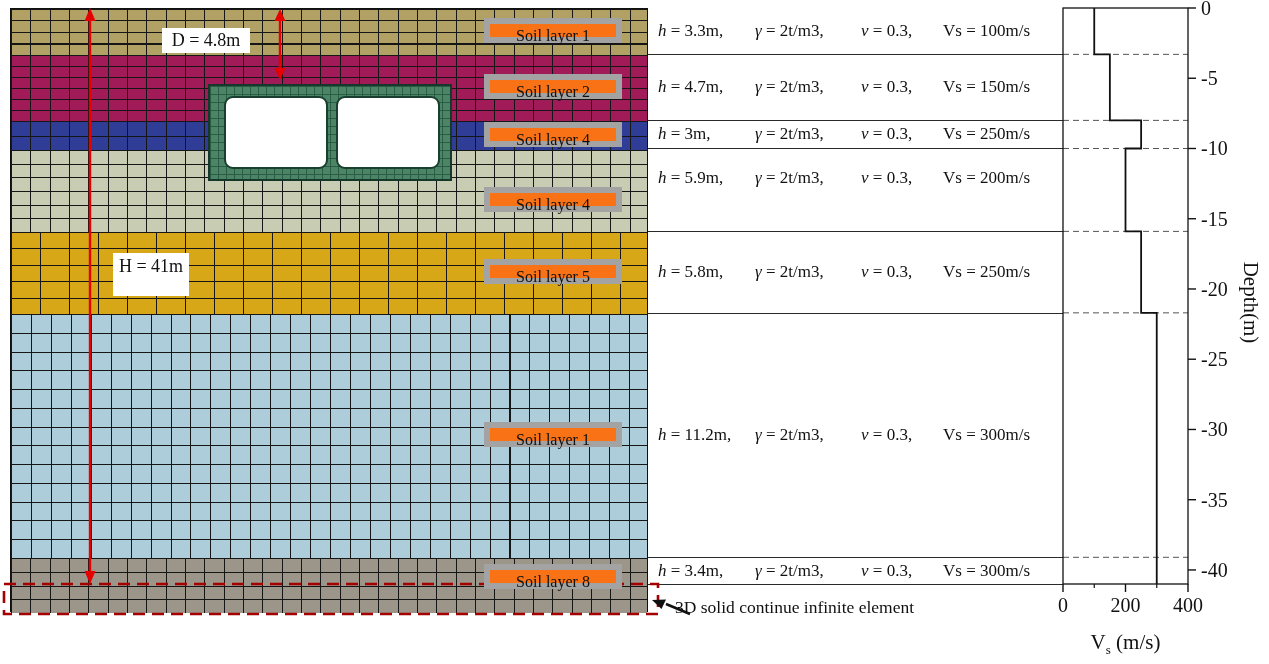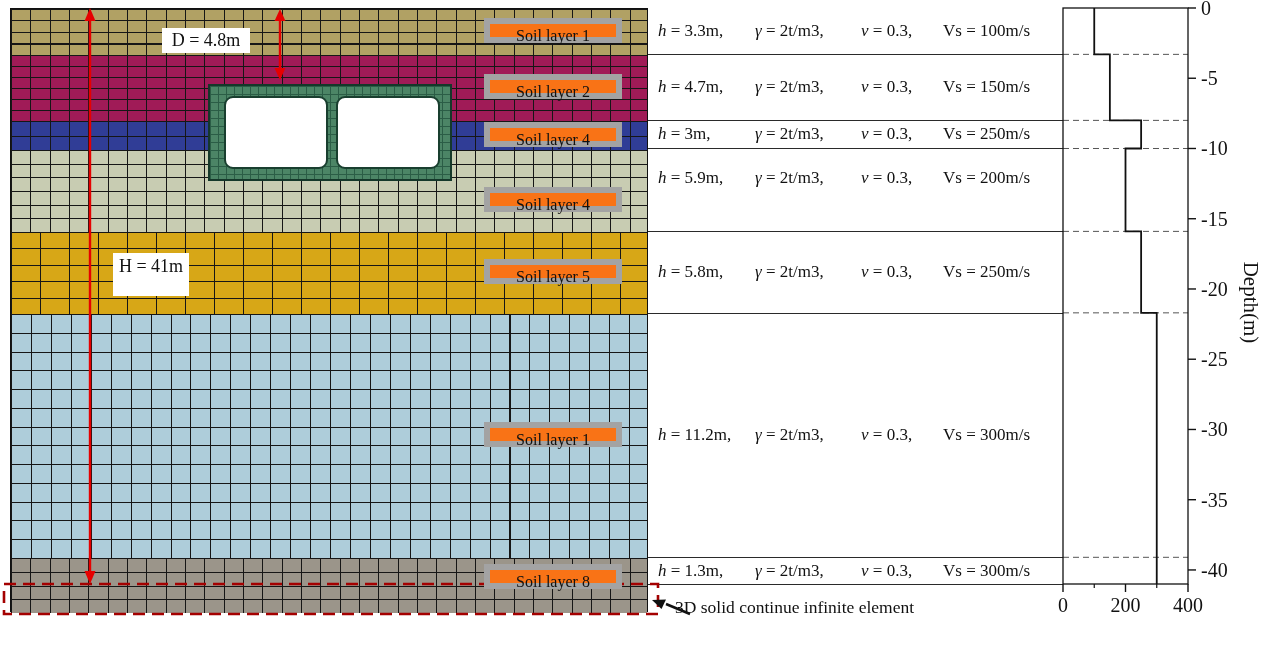--- a/index.html
+++ b/index.html
@@ -165,22 +165,23 @@
   <div class="prow r4">
     <span class="c-h var">h = 5.9m,</span><span class="c-g var">γ = 2t/m3,</span><span class="c-n var">ν = 0.3,</span><span class="c-v">Vs = 200m/s</span>
   </div>
   <div class="prow r5">
     <span class="c-h var">h = 5.8m,</span><span class="c-g var">γ = 2t/m3,</span><span class="c-n var">ν = 0.3,</span><span class="c-v">Vs = 250m/s</span>
   </div>
   <div class="prow r6">
     <span class="c-h var">h = 11.2m,</span><span class="c-g var">γ = 2t/m3,</span><span class="c-n var">ν = 0.3,</span><span class="c-v">Vs = 300m/s</span>
   </div>
   <div class="prow r7">
-    <span class="c-h var">h = 1.3m,</span><span class="c-g var">γ = 2t/m3,</span><span class="c-n var">ν = 0.3,</span><span class="c-v">Vs = 300m/s</span>
+    <span class="c-h var">h = 3.4m,</span><span class="c-g var">γ = 2t/m3,</span><span class="c-n var">ν = 0.3,</span><span class="c-v">Vs = 300m/s</span>
   </div>
 
   <div class="caption">
     <div>3D solid continue infinite element</div>
   </div>
 
+  <div class="xlab"><span>V</span><sub>s</sub><span> (m/s)</span></div>
   <div class="ylab">Depth(m)</div>
 
 </div>
 
 </body></html>

